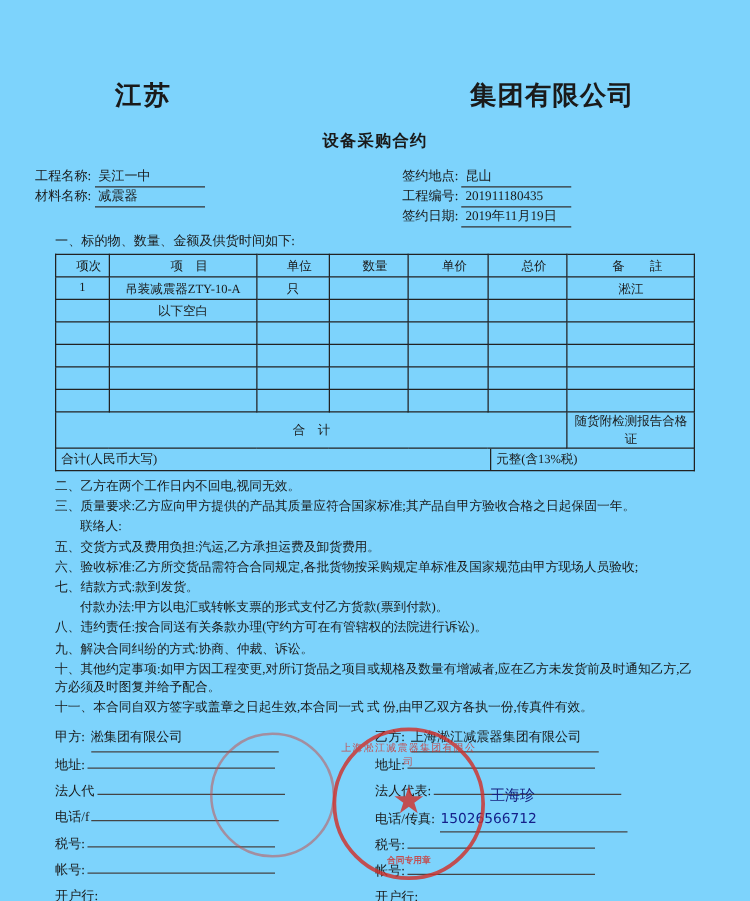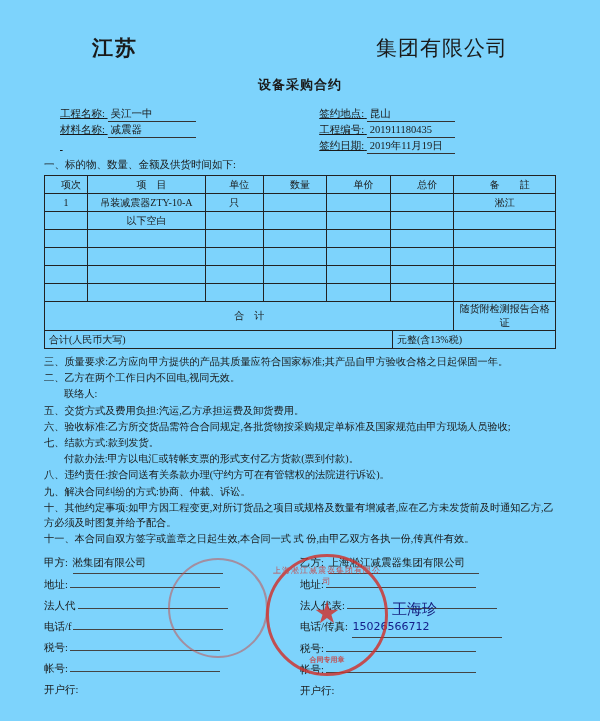--- a/index.html
+++ b/index.html
@@ -30,37 +30,37 @@
     padding: 34px 92px 0 92px;
     box-sizing: border-box;
   }
   .company-left {
     font-size: 21px;
     font-weight: bold;
     letter-spacing: 2px;
   }
   .company-right {
     font-size: 21px;
-    font-weight: normal;
+    font-weight: bold;
     letter-spacing: 1px;
+    margin-top: 28px;
   }
   .doc-title {
     text-align: center;
     font-size: 13px;
     font-weight: bold;
     margin-top: 14px;
     letter-spacing: 1px;
   }
   .meta {
     margin-top: 12px;
-    padding: 0 60px;
+    padding: 0 28px;
     box-sizing: border-box;
     font-size: 10.5px;
     line-height: 15px;
-    text-decoration: underline;
   }
   .meta-row {
     display: flex;
     justify-content: space-between;
   }
   .meta-left { width: 50%; }
   .meta-right { width: 46%; }
   .meta-val {
     border-bottom: 1px solid #333;
     display: inline-block;
@@ -197,21 +197,21 @@
     font-weight: bold;
   }
   .hand {
     color: #14208a;
     font-family: "DejaVu Sans", sans-serif;
     font-size: 11px;
   }
   .hand-b {
     position: absolute;
     color: #16207e;
-    font-size: 15px;
+    font-size: 12px;
   }
 </style>
 </head>
 <body>
 
 <div class="page">
 
   <div class="header-row">
     <div class="company-left">江苏</div>
     <div class="company-right">集团有限公司</div>
@@ -324,22 +324,22 @@
       </tr>
     </tbody>
   </table>
 
   <div class="capital-row">
     <div class="capital-left">合计(人民币大写)</div>
     <div class="capital-right">元整(含13%税)</div>
   </div>
 
   <div class="terms">
+    <div class="term">二、乙方在两个工作日内不回电,视同无效。</div>
     <div class="term">三、质量要求:乙方应向甲方提供的产品其质量应符合国家标准;其产品自甲方验收合格之日起保固一年。</div>
-    <div class="term">二、乙方在两个工作日内不回电,视同无效。</div>
     <div class="term term-indent">联络人:</div>
     <div class="term">五、交货方式及费用负担:汽运,乙方承担运费及卸货费用。</div>
     <div class="term">六、验收标准:乙方所交货品需符合合同规定,各批货物按采购规定单标准及国家规范由甲方现场人员验收;</div>
     <div class="term">七、结款方式:款到发货。</div>
     <div class="term term-indent">付款办法:甲方以电汇或转帐支票的形式支付乙方货款(票到付款)。</div>
     <div class="term">八、违约责任:按合同送有关条款办理(守约方可在有管辖权的法院进行诉讼)。</div>
     <div class="term">九、解决合同纠纷的方式:协商、仲裁、诉讼。</div>
     <div class="term">十、其他约定事项:如甲方因工程变更,对所订货品之项目或规格及数量有增减者,应在乙方未发货前及时通知乙方,乙方必须及时图复并给予配合。</div>
     <div class="term">十一、本合同自双方签字或盖章之日起生效,本合同一式  式  份,由甲乙双方各执一份,传真件有效。</div>
   </div>

